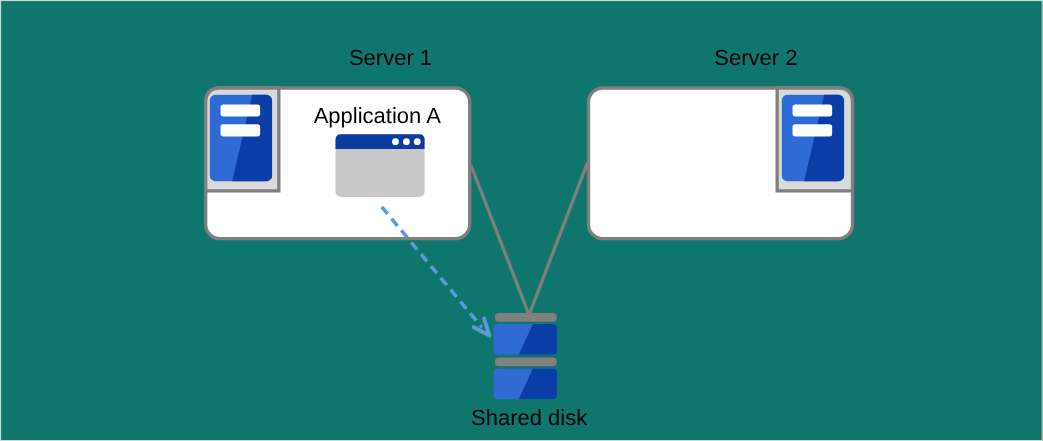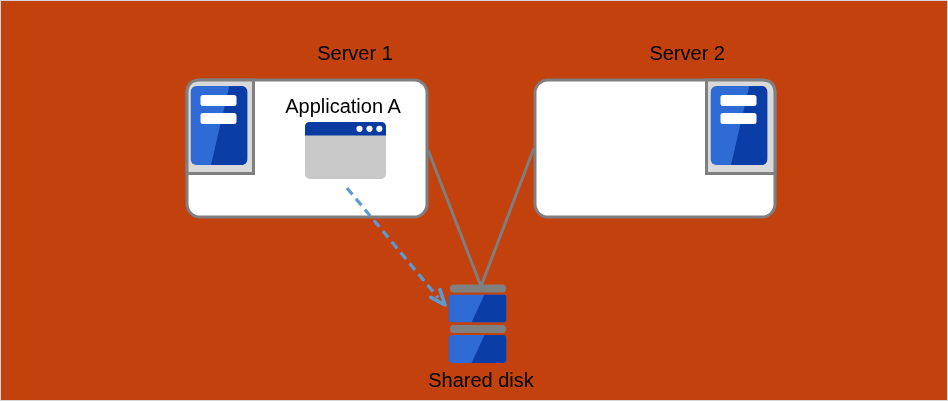--- a/index.html
+++ b/index.html
@@ -6,21 +6,21 @@
     margin: 0;
     padding: 0;
     background: #ffffff;
     font-family: "Liberation Sans", "DejaVu Sans", sans-serif;
   }
   .canvas {
     position: relative;
     width: 946px;
     height: 399px;
     border: 1px solid #d5d5d5;
-    background: #c2410c;
+    background: #0f766e;
     overflow: hidden;
   }
   .diagram-svg {
     position: absolute;
     left: 0;
     top: 0;
     width: 948px;
     height: 401px;
   }
   .label {

